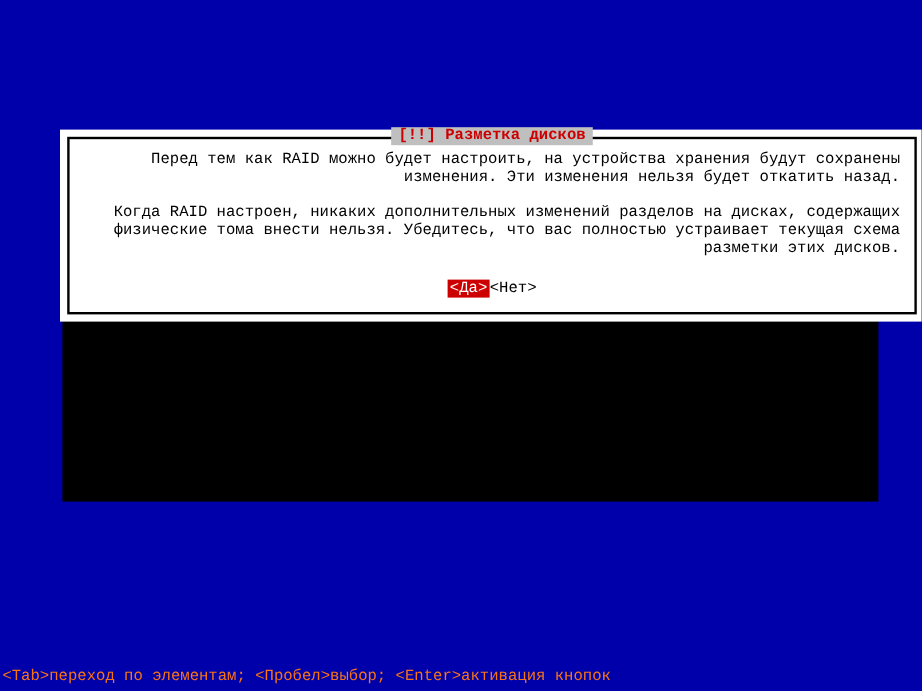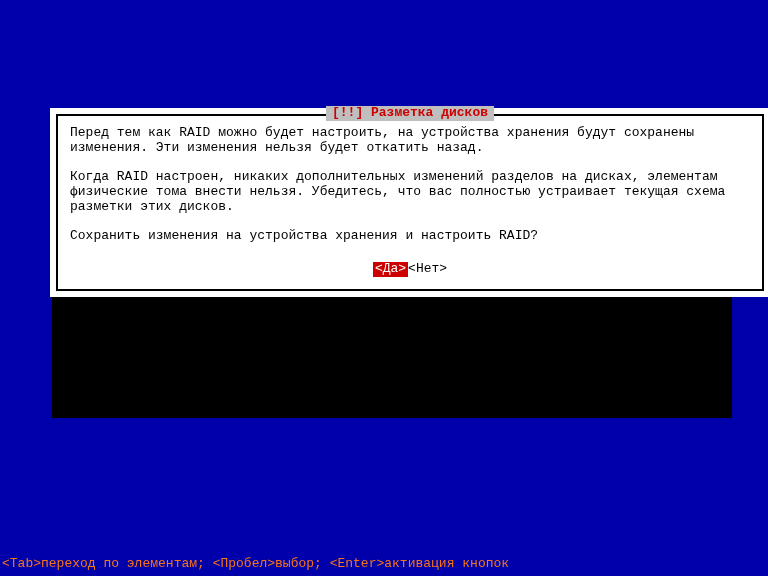--- a/index.html
+++ b/index.html
@@ -40,20 +40,21 @@
     transform: translateX(-50%);
     background: #bfbfbf;
     color: #cc0000;
     font-weight: bold;
     padding: 0 6px;
     white-space: nowrap;
   }
   .para {
     white-space: pre-wrap;
     margin-bottom: 14px;
+    text-align: right;
   }
   .devlist {
     white-space: pre;
     margin-bottom: 14px;
   }
   .buttons {
     display: flex;
     justify-content: center;
     padding: 4px 30px 6px 30px;
   }
@@ -74,24 +75,23 @@
 </head>
 <body>
 
 <div class="shadow"></div>
 
 <div class="dialog">
   <div class="frame">
     <div class="title">[!!] Разметка дисков</div>
 
     <div class="para">Перед тем как RAID можно будет настроить, на устройства хранения будут сохранены изменения. Эти изменения нельзя будет откатить назад.</div>
-    <div class="para">Когда RAID настроен, никаких дополнительных изменений разделов на дисках, элементам физические тома внести нельзя. Убедитесь, что вас полностью устраивает текущая схема разметки этих дисков.</div>
+    <div class="para">Когда RAID настроен, никаких дополнительных изменений разделов на дисках, содержащих физические тома внести нельзя. Убедитесь, что вас полностью устраивает текущая схема разметки этих дисков.</div>
 
 
-    <div class="para">Сохранить изменения на устройства хранения и настроить RAID?</div>
 
     <div class="buttons">
       <span class="btn btn-selected">&lt;Да&gt;</span>
       <span class="btn">&lt;Нет&gt;</span>
     </div>
   </div>
 </div>
 
 <div class="footer">&lt;Tab&gt;переход по элементам; &lt;Пробел&gt;выбор; &lt;Enter&gt;активация кнопок</div>
 

